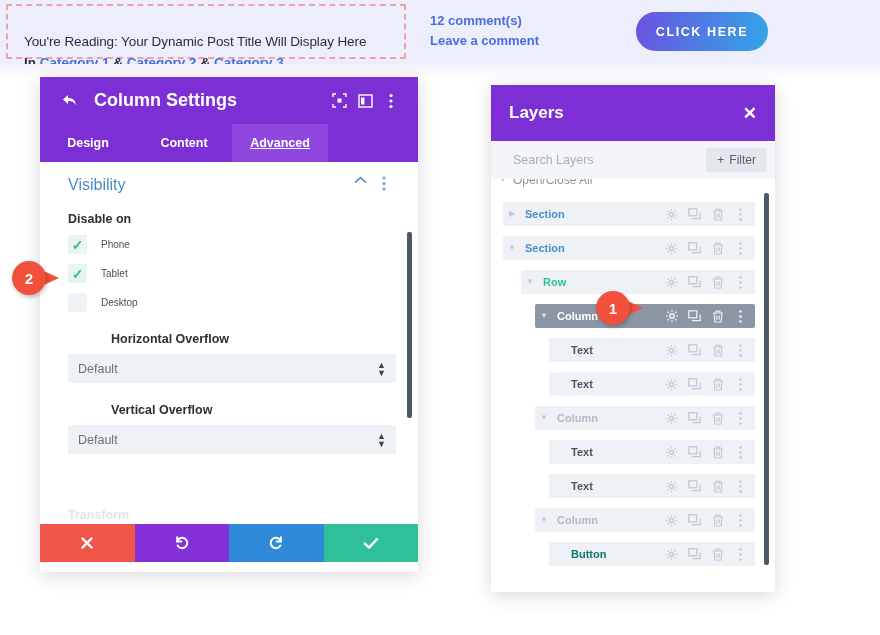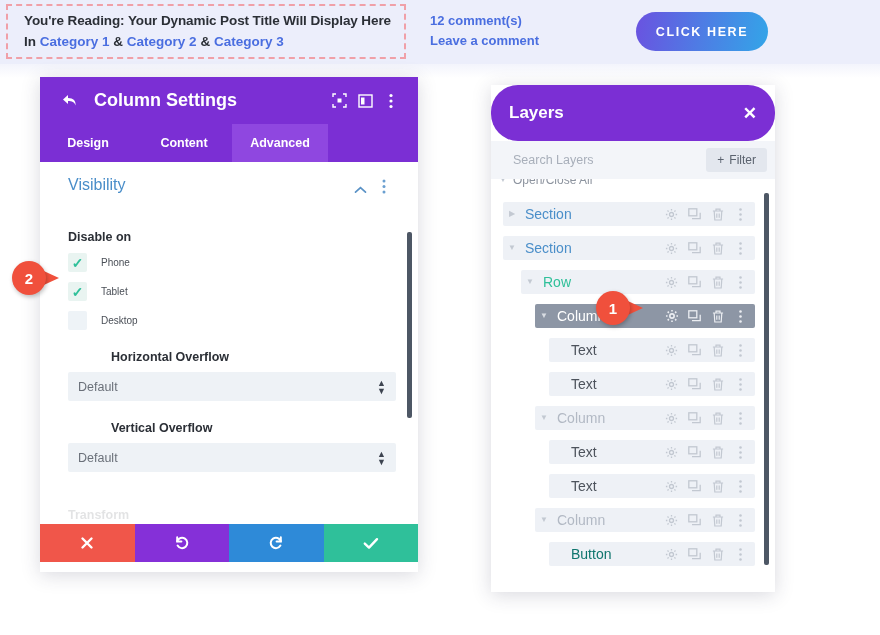--- a/index.html
+++ b/index.html
@@ -28,24 +28,25 @@
   }
   .title-box {
     position: absolute;
     left: 6px; top: 4px;
     width: 400px; height: 55px;
     border: 2px dashed #f0a0a8;
     padding: 7px 0 0 16px;
   }
   .title-line1 {
     font-size: 13.5px;
-    font-weight: bold;
+    font-weight: normal;
     color: #2b2f36;
     letter-spacing: -0.1px;
     white-space: nowrap;
+    margin-top: 21px;
   }
   .title-line2 {
     margin-top: 6px;
     font-size: 13.5px;
     font-weight: bold;
     color: #2b2f36;
     white-space: nowrap;
   }
   .cat-link { color: #4a6ee0; font-weight: bold; }
   .amp { color: #2b2f36; font-weight: bold; }
@@ -118,33 +119,33 @@
     display: flex;
   }
   .sp-tab {
     flex: 0 0 96px;
     display: flex; align-items: center; justify-content: center;
     color: #ffffff;
     font-size: 12.5px;
     font-weight: bold;
     cursor: pointer;
   }
-  .sp-tab.active { background: #8f47e0; }
+  .sp-tab.active { background: #8f47e0; text-decoration: underline; }
   .sp-tabs-filler { flex: 1; }
 
   .sp-body {
     position: relative;
     height: 362px;
     background: #ffffff;
     padding: 14px 22px 0 28px;
   }
   .section-head {
     display: flex;
-    align-items: flex-end;
-    margin-bottom: 36px;
+    align-items: flex-start;
+    margin-bottom: 18px;
   }
   .section-title {
     flex: 1;
     font-size: 16px;
     color: #4a8ec9;
     font-weight: normal;
   }
   .sh-icon {
     width: 24px;
     display: flex; align-items: center; justify-content: center;
@@ -254,21 +255,20 @@
     background: #ffffff;
     box-shadow: 0 3px 18px rgba(42,45,80,0.18);
     overflow: hidden;
   }
   .lp-header {
     height: 56px;
     background: #7b2fd4;
     display: flex;
     align-items: center;
     padding: 0 18px;
-    border-radius: 27px;
   }
   .lp-title {
     flex: 1;
     color: #ffffff;
     font-size: 17px;
     font-weight: bold;
   }
   .lp-close {
     color: #ffffff;
     font-size: 17px;
@@ -341,22 +341,22 @@
   .lr-caret {
     flex: 0 0 18px;
     color: #c3c9d2;
     font-size: 8px;
     text-align: center;
     line-height: 1;
   }
   .layer-row.selected .lr-caret { color: #d8dce2; }
   .lr-name {
     flex: 1;
-    font-size: 14px;
-    font-weight: normal;
+    font-size: 11px;
+    font-weight: bold;
     padding-left: 4px;
     white-space: nowrap;
     overflow: hidden;
   }
   .lr-icons {
     display: flex;
     align-items: center;
     gap: 4px;
     padding-right: 5px;
   }

